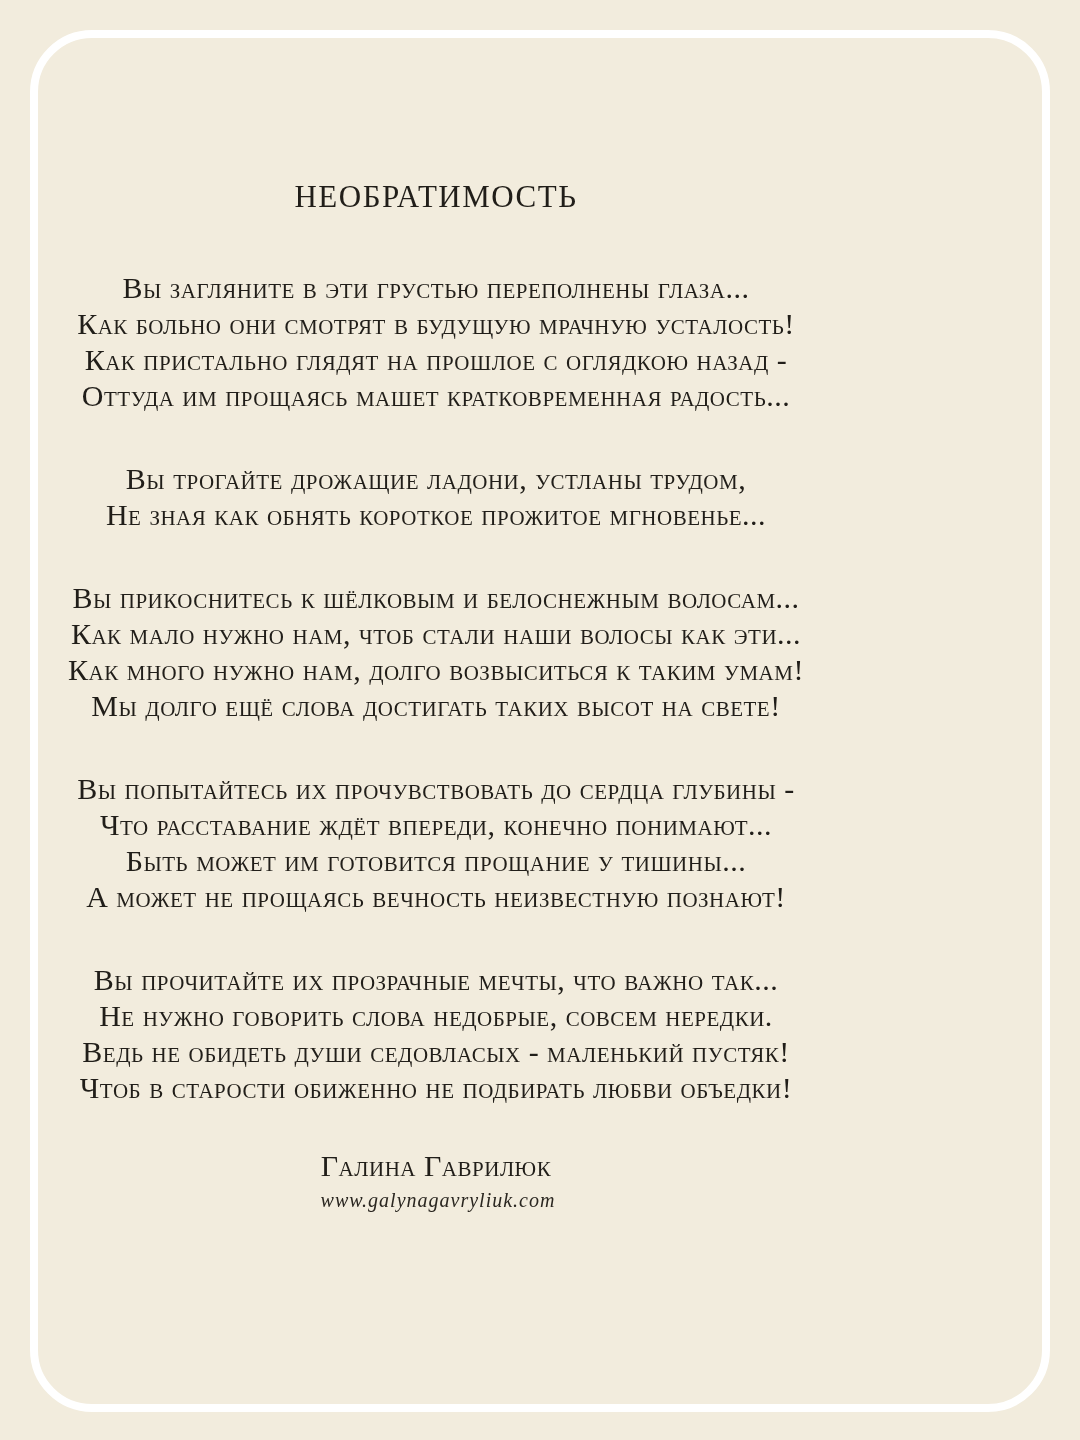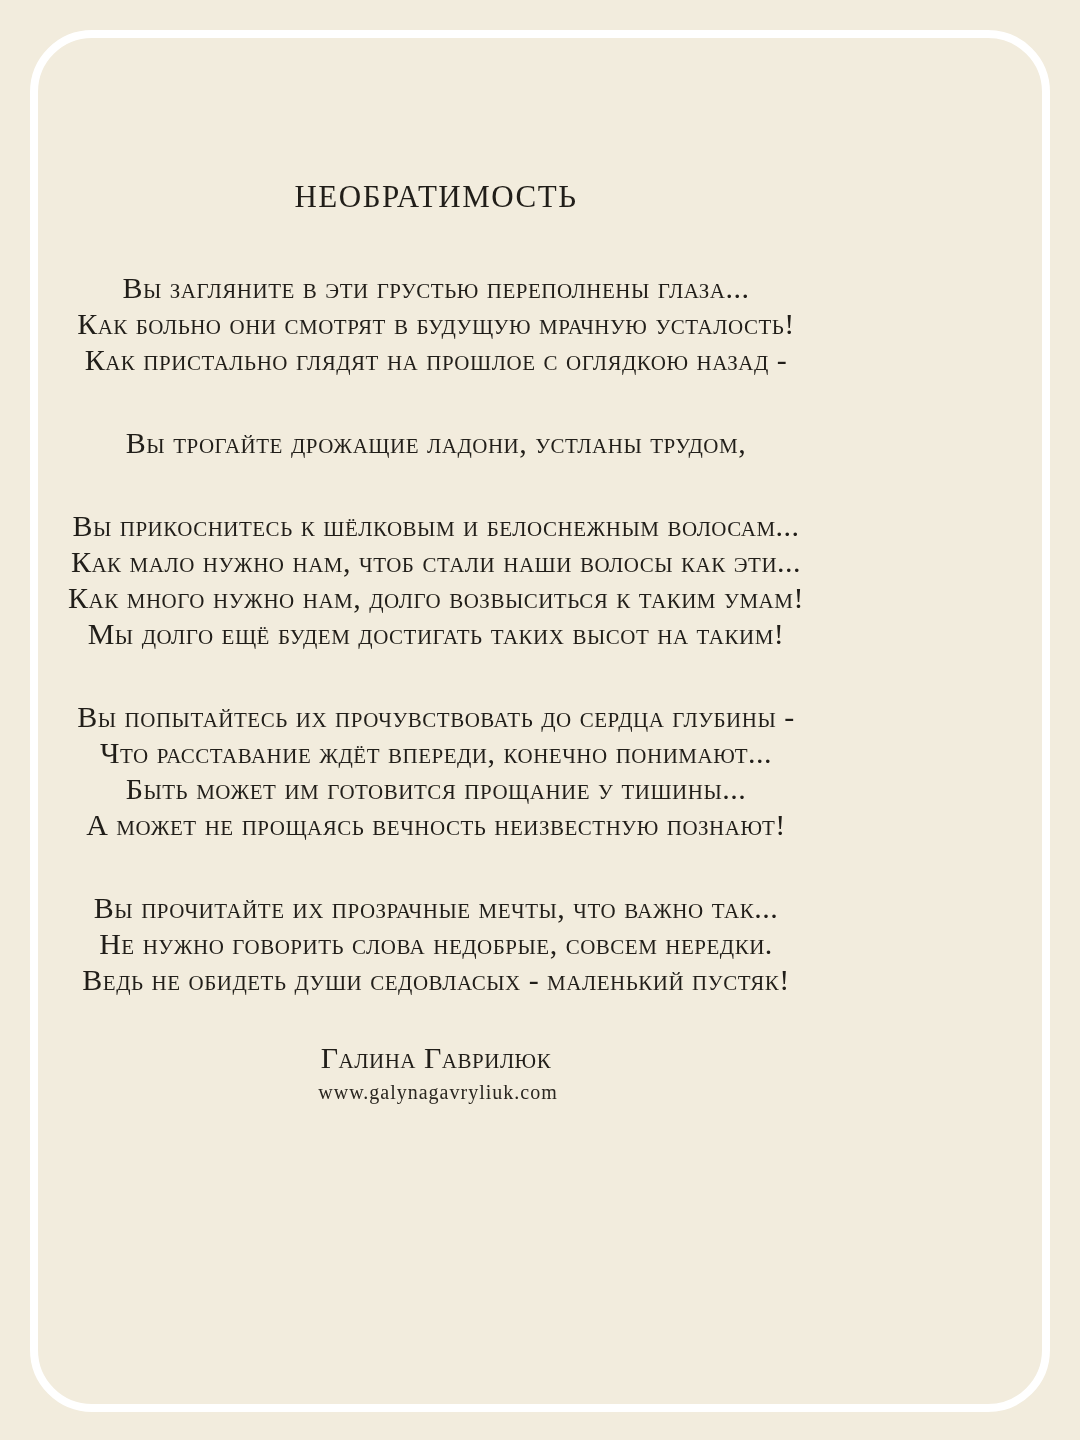--- a/index.html
+++ b/index.html
@@ -58,59 +58,63 @@
   }
   .author-block {
     margin-top: 42px;
   }
   .author-website {
     margin: 2px 0 0 4px;
     font-size: 20px;
     line-height: 28px;
     letter-spacing: 1px;
     color: #2a2620;
+    font-style: italic;
   }
 </style>
 </head>
 <body>
 
 <div class="frame"></div>
 
 <div class="content">
 
   <h1 class="title">НЕОБРАТИМОСТЬ</h1>
 
   <div class="stanza first">
     <p>Вы загляните в эти грустью переполнены глаза...</p>
     <p>Как больно они смотрят в будущую мрачную усталость!</p>
     <p>Как пристально глядят на прошлое с оглядкою назад -</p>
+    <p>Оттуда им прощаясь машет кратковременная радость...</p>
   </div>
 
   <div class="stanza">
     <p>Вы трогайте дрожащие ладони, устланы трудом,</p>
+    <p>Не зная как обнять короткое прожитое мгновенье...</p>
   </div>
 
   <div class="stanza">
     <p>Вы прикоснитесь к шёлковым и белоснежным волосам...</p>
     <p>Как мало нужно нам, чтоб стали наши волосы как эти...</p>
     <p>Как много нужно нам, долго возвыситься к таким умам!</p>
-    <p>Мы долго ещё будем достигать таких высот на таким!</p>
+    <p>Мы долго ещё слова достигать таких высот на свете!</p>
   </div>
 
   <div class="stanza">
     <p>Вы попытайтесь их прочувствовать до сердца глубины -</p>
     <p>Что расставание ждёт впереди, конечно понимают...</p>
     <p>Быть может им готовится прощание у тишины...</p>
     <p>А может не прощаясь вечность неизвестную познают!</p>
   </div>
 
   <div class="stanza">
     <p>Вы прочитайте их прозрачные мечты, что важно так...</p>
     <p>Не нужно говорить слова недобрые, совсем нередки.</p>
     <p>Ведь не обидеть души седовласых - маленький пустяк!</p>
+    <p>Чтоб в старости обиженно не подбирать любви объедки!</p>
   </div>
 
   <div class="author-block">
     <p class="author-name">Галина Гаврилюк</p>
     <p class="author-website">www.galynagavryliuk.com</p>
   </div>
 
 </div>
 
 </body></html>

